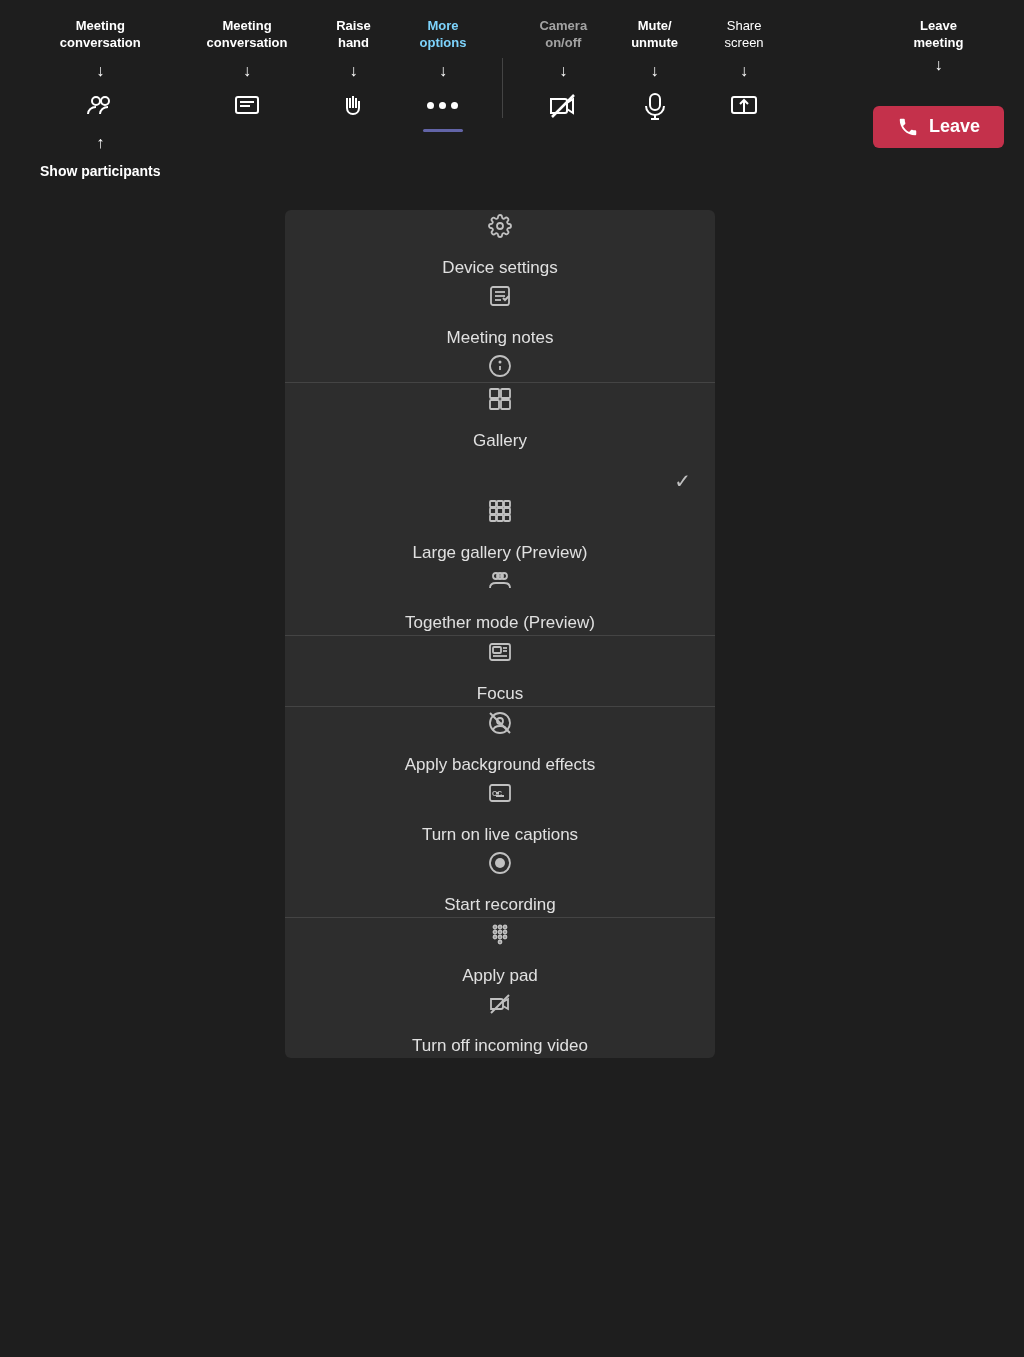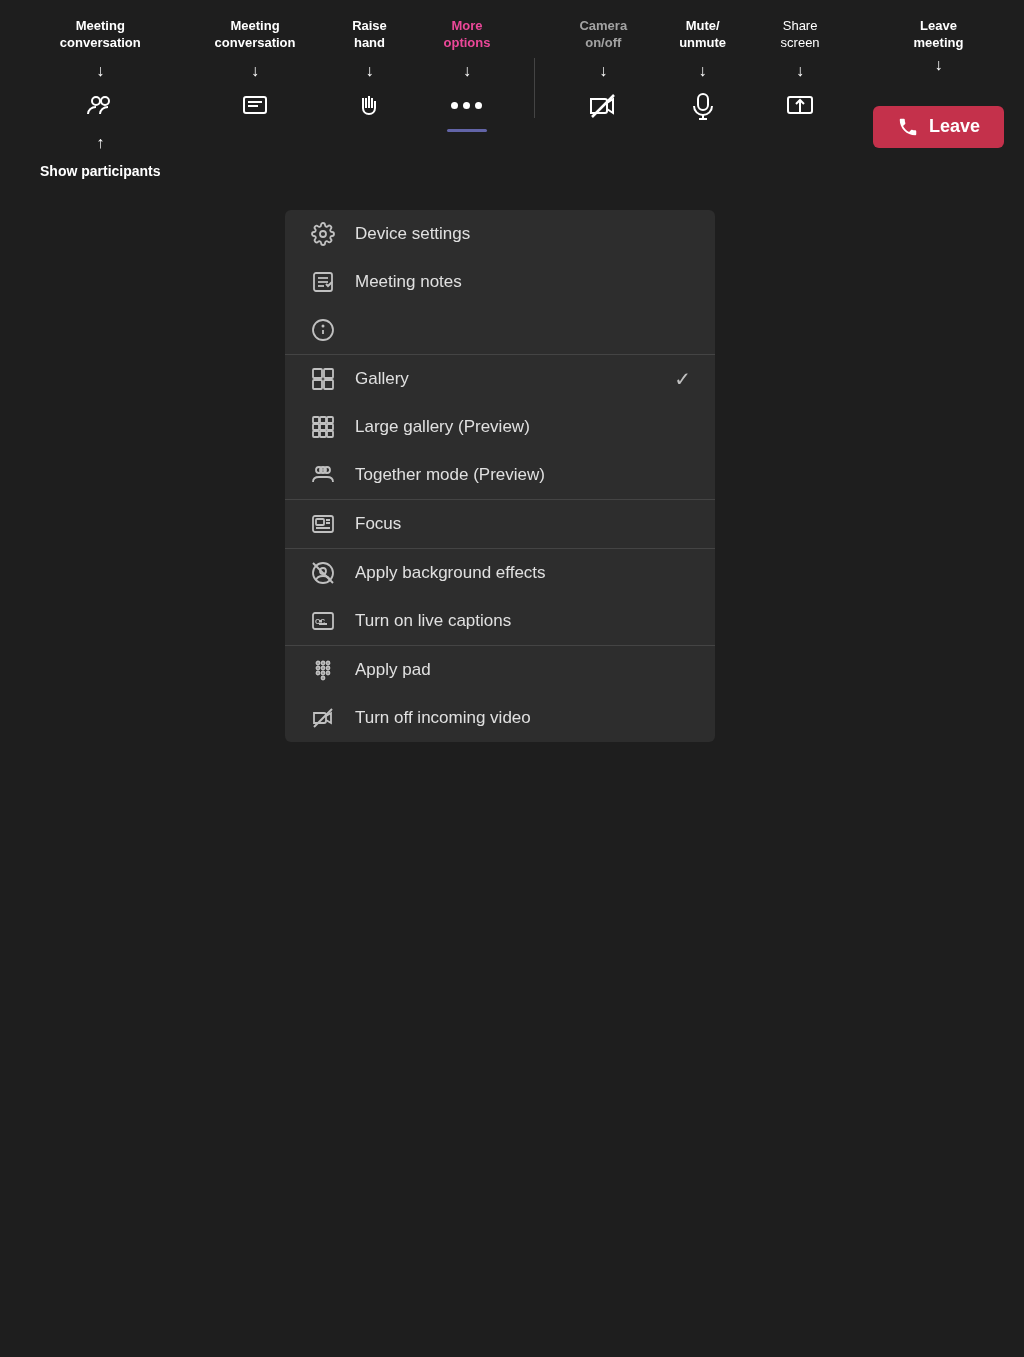--- a/index.html
+++ b/index.html
@@ -11,21 +11,21 @@
       color: #ffffff;
       overflow: hidden;
       position: relative;
     }
 
     
     .toolbar {
       display: flex;
       align-items: flex-start;
       padding: 18px 20px 0 20px;
-      gap: 16px;
+      gap: 8px;
       height: 220px;
       position: relative;
     }
 
     .toolbar-item {
       display: flex;
       flex-direction: column;
       align-items: center;
       gap: 6px;
       padding: 0 18px;
@@ -111,26 +111,27 @@
     .dropdown-section {
       border-bottom: 1px solid #444;
     }
     .dropdown-section:last-child {
       border-bottom: none;
     }
 
     .dropdown-item {
       display: flex;
       align-items: center;
-      padding: 10px 24px;
+      padding: 2px 24px;
       gap: 18px;
       cursor: pointer;
       font-size: 17px;
       color: #e0e0e0;
       transition: background 0.15s;
+      flex-direction: column;
     }
 
     .dropdown-item .item-icon {
       width: 28px;
       height: 28px;
       display: flex;
       align-items: center;
       justify-content: center;
       flex-shrink: 0;
     }
@@ -212,21 +213,21 @@
       <div class="arrow-down">↓</div>
       <div class="toolbar-icon">
         <svg viewBox="0 0 28 28" stroke="#fff" stroke-width="1.8" fill="none">
           <path d="M10 6v10M13 4v12M16 6v10M19 9v7c0 3.5-2.5 6-6 6s-6-2.5-6-6V9"></path>
           <path d="M7 9V6"></path>
         </svg>
       </div>
     </div>
 
     <div class="toolbar-item more-options-item">
-      <div style="font-size:13px;font-weight:700;color:#ec4899;text-align:center;line-height:1.3;margin-bottom:4px;">More<br>options</div>
+      <div style="font-size:13px;font-weight:700;color:#7dd3fc;text-align:center;line-height:1.3;margin-bottom:4px;">More<br>options</div>
       <div class="arrow-down">↓</div>
       <div class="toolbar-icon">
         <div class="dots-icon">
           <div class="dot"></div>
           <div class="dot"></div>
           <div class="dot"></div>
         </div>
       </div>
     </div>
 
@@ -387,20 +388,29 @@
       </div>
       <div class="dropdown-item">
         <div class="item-icon">
           <svg viewBox="0 0 24 24">
               <rect x="2" y="4" width="20" height="16" rx="2"></rect>
               <path d="M8 12h3M8 15h8"></path>
               <text x="4" y="15" font-size="7" fill="#c0c0c0" stroke="none" font-family="sans-serif" font-weight="bold">CC</text>
             </svg>
         </div>
         <span class="item-label">Turn on live captions</span>
+      </div>
+      <div class="dropdown-item">
+        <div class="item-icon">
+          <svg viewBox="0 0 24 24">
+              <circle cx="12" cy="12" r="10"></circle>
+              <circle cx="12" cy="12" r="5" fill="#c0c0c0" stroke="none"></circle>
+            </svg>
+        </div>
+        <span class="item-label">Start recording</span>
       </div>
     </div>
 
     <div class="dropdown-section">
       <div class="dropdown-item">
         <div class="item-icon">
           <svg viewBox="0 0 24 24" fill="#c0c0c0" stroke="none">
             <circle cx="7" cy="5" r="1.5"></circle>
             <circle cx="12" cy="5" r="1.5"></circle>
             <circle cx="17" cy="5" r="1.5"></circle>

